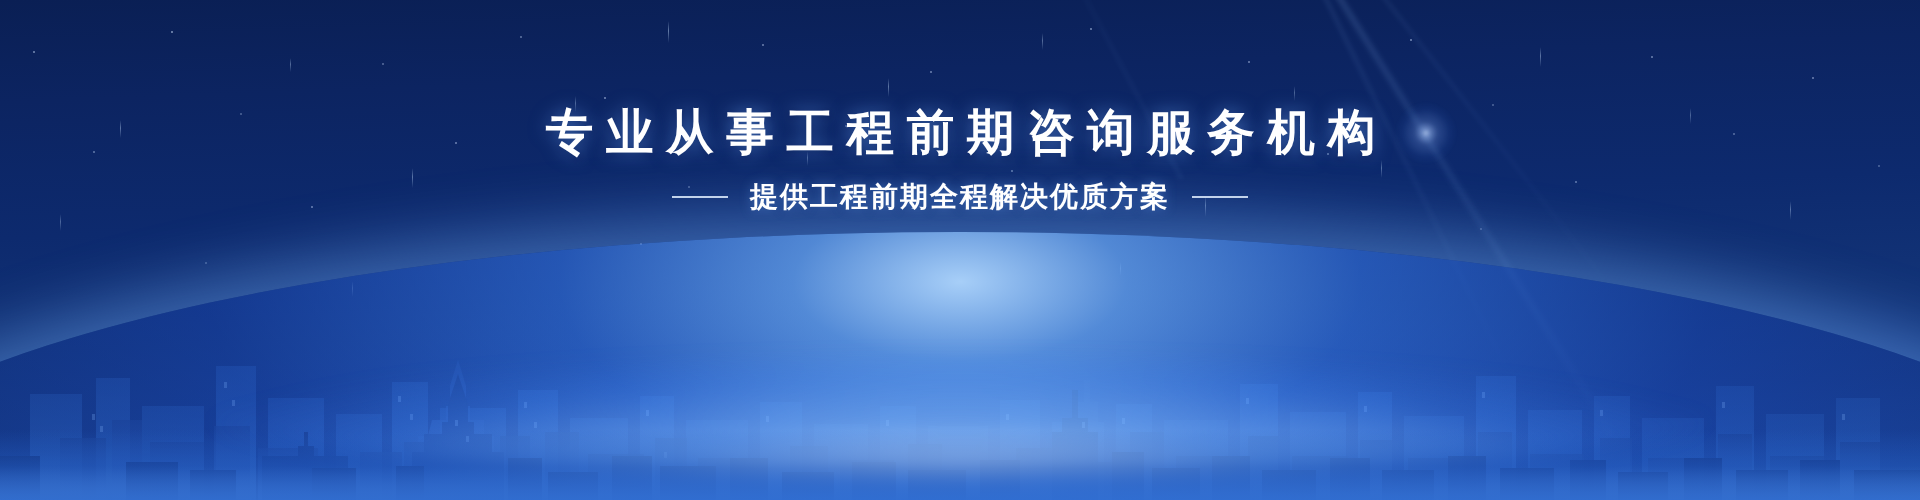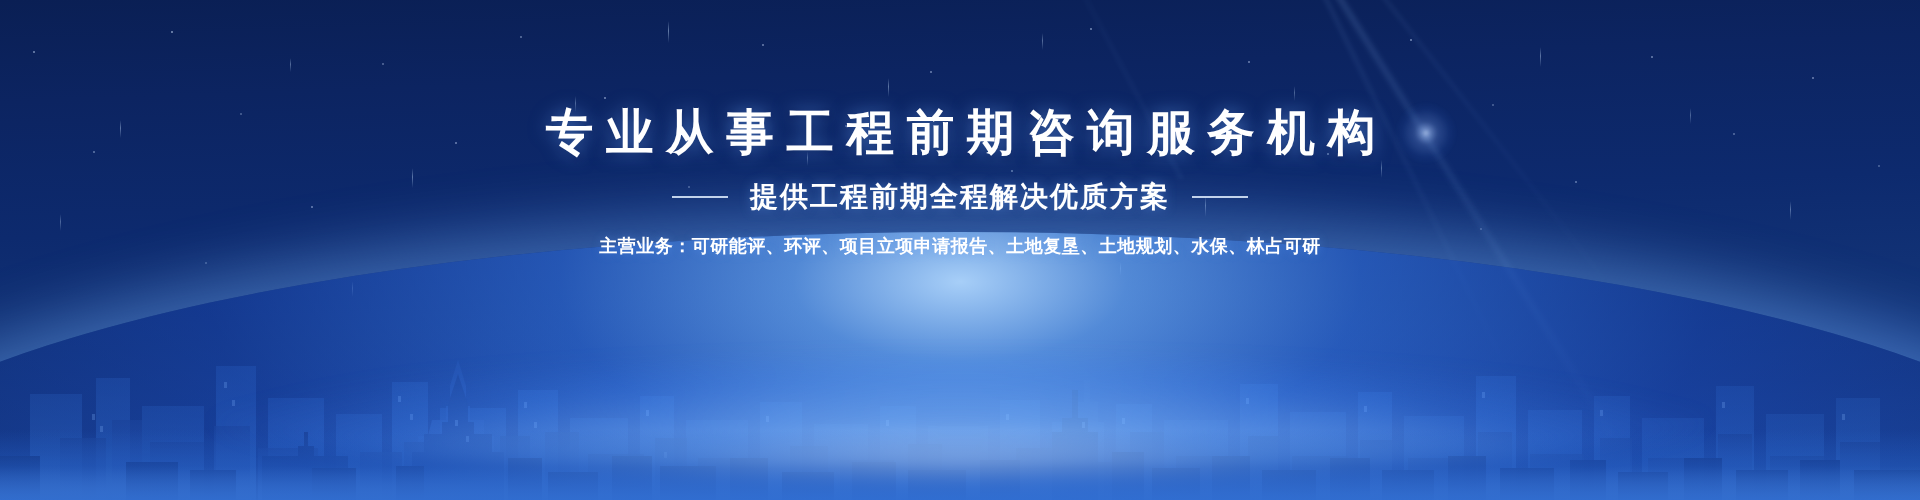--- a/index.html
+++ b/index.html
@@ -318,16 +318,15 @@
 
   <div class="content">
     <div class="headline">专业从事工程前期咨询服务机构</div>
 
     <div class="subrow">
       <span class="dash"></span>
       <span class="subtitle">提供工程前期全程解决优质方案</span>
       <span class="dash"></span>
     </div>
 
-    <div class="services">主营业务：可研能评、环评、项目立项申请报告、土地复垦、土地规划、水保、林占可研</div>
   </div>
 
 </div>
 
 </body></html>

